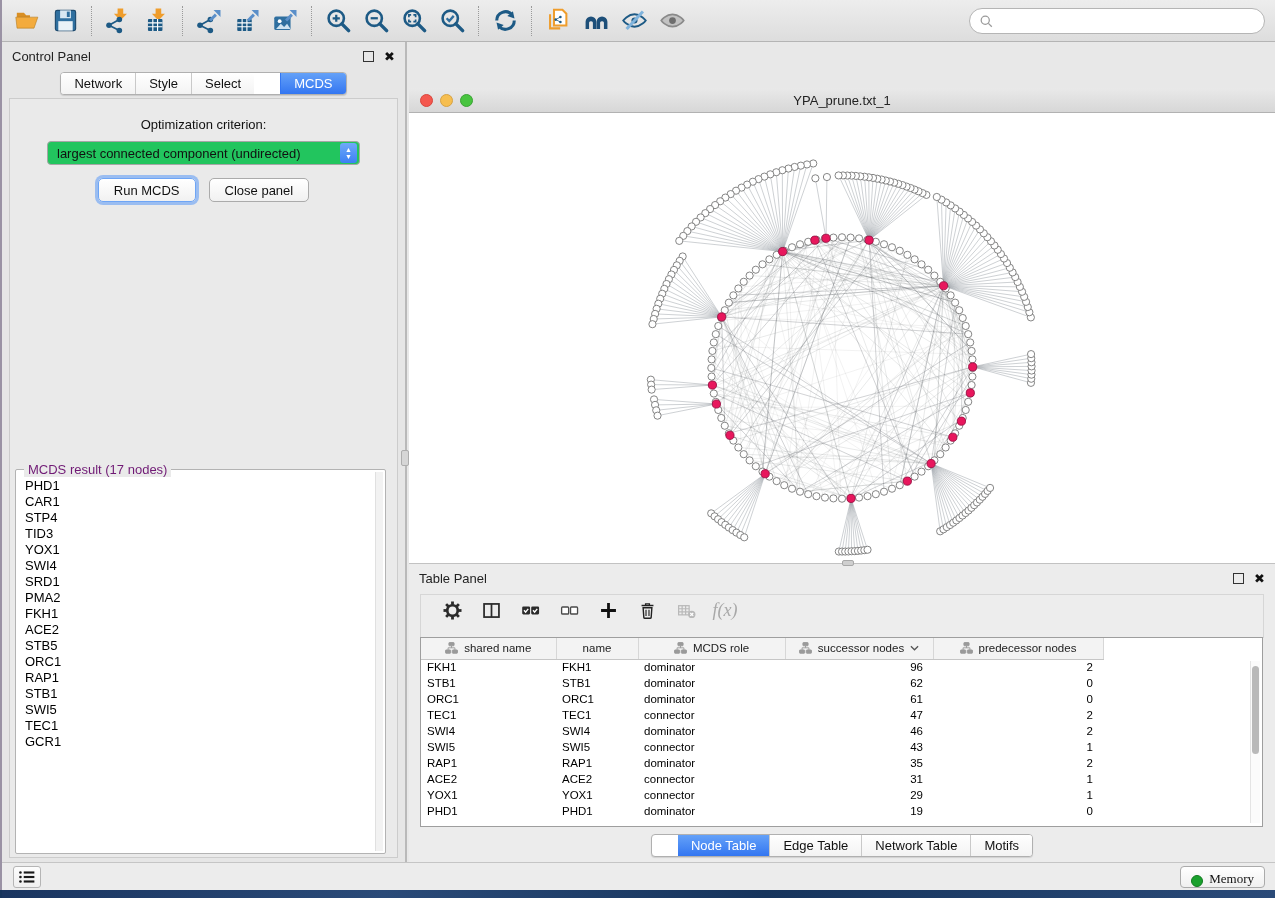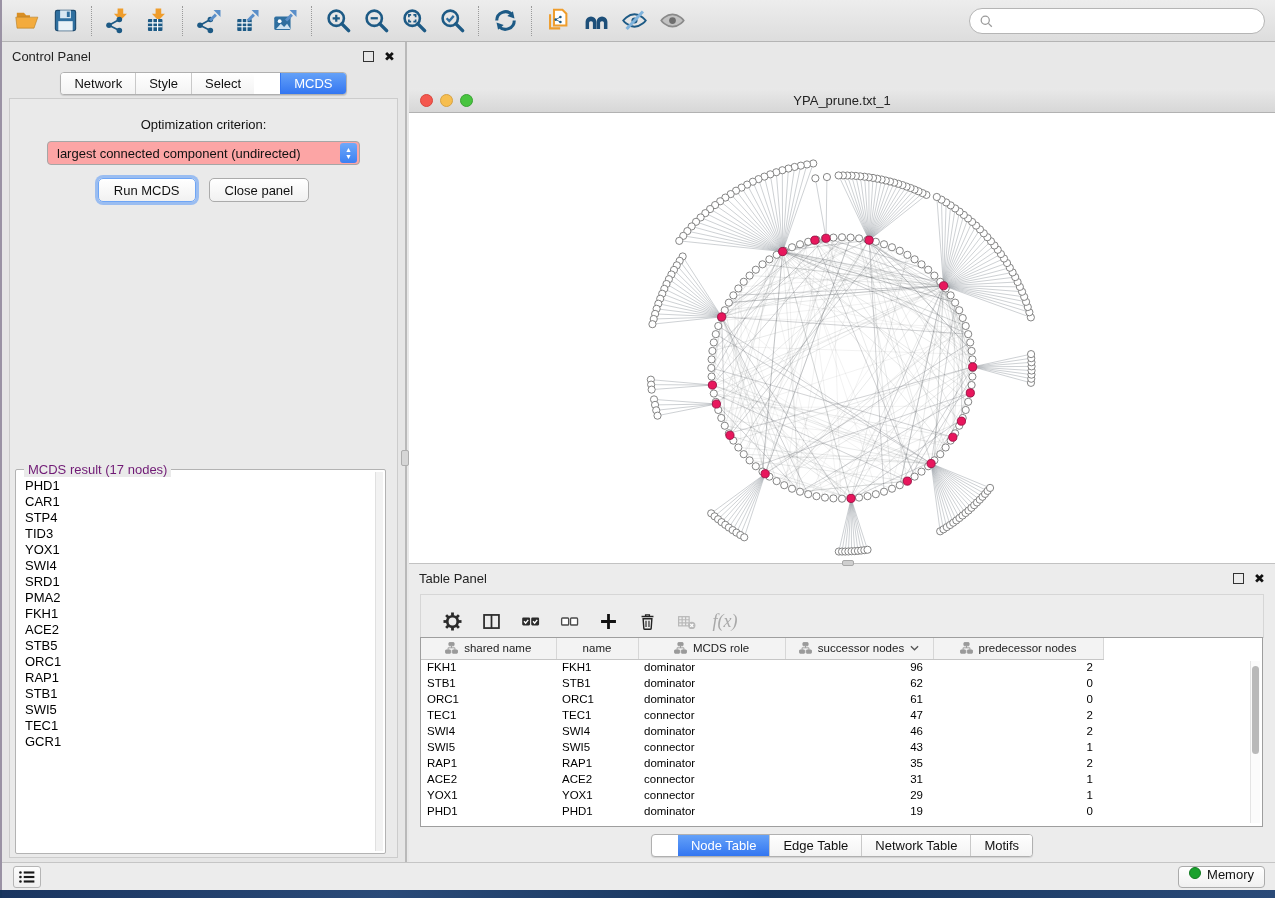--- a/index.html
+++ b/index.html
@@ -24,21 +24,21 @@
   .panel-header .sp { flex:1; }
   .float-btn { width:11px; height:11px; border:1.5px solid #333; margin-right:10px; }
   .close-btn { font-size:13px; font-weight:bold; color:#111; line-height:11px; }
   .seg-tabs { display:flex; justify-content:center; margin-top:2px; }
   .seg { display:inline-flex; border:1px solid #b0b0b0; border-radius:4px; overflow:hidden; background:#fff; box-shadow:0 1px 1px rgba(0,0,0,.12); }
   .seg .tab { padding:3px 13px; font-size:13px; color:#111; background:linear-gradient(#ffffff,#f3f3f3); border-left:1px solid #c9c9c9; }
   .seg .tab:first-child { border-left:none; }
   .seg .tab.active { background:linear-gradient(#64a1f8,#3376f1); color:#fff; border-left-color:#3376f1;margin-left:26px; }
   .cp-content { position:absolute; left:7px; right:7px; top:56px; bottom:4px; background:#eaeaea; border:1px solid #cccccc; }
   .opt-label { text-align:center; font-size:13px; margin-top:18px; color:#111; }
-  .dropdown { width:313px; height:24px; margin:9px auto 0; background:#fca5a5; border:1px solid #a6a6a6; border-radius:4px;
+  .dropdown { width:313px; height:24px; margin:9px auto 0; background:#22c55e; border:1px solid #a6a6a6; border-radius:4px;
     display:flex; align-items:center; font-size:13px; padding-left:9px; color:#111; }
   .dd-spin { margin-left:auto; margin-right:2px; width:17px; height:20px; border-radius:3px;
     background:linear-gradient(#6fa9f9,#3c80f3); display:flex; flex-direction:column; align-items:center; justify-content:center; }
   .dd-spin span { color:#fff; font-size:7px; line-height:7px; }
   .btn-row { display:flex; justify-content:center; gap:13px; margin-top:13px; }
   .mac-btn { height:24px; padding:0 15px; font-size:13px; color:#111; background:linear-gradient(#ffffff,#f1f1f1);
     border:1px solid #ababab; border-radius:5px; }
   .mac-btn.focused { box-shadow:0 0 0 3px rgba(110,165,245,.65); border-color:#6ea5f5; }
   .result-group { position:absolute; left:5px; right:11px; top:370px; bottom:3px; border:1px solid #b3b3b3; border-radius:2px; background:#fff; }
   .result-title { position:absolute; top:-8px; left:8px; background:#eaeaea; padding:0 4px; font-size:13px; color:#701a75; }
@@ -59,42 +59,42 @@
   .light.red { background:#f4574e; border:1px solid #d8453c; }
   .light.yellow { background:#f6be4f; border:1px solid #d6a243; }
   .light.green { background:#48c43f; border:1px solid #3aa334; }
   .net-canvas { position:absolute; left:0; top:25px; right:0; bottom:0; background:#fff; }
 
   
   .table-panel { position:absolute; left:407px; top:563px; right:0; height:299px; background:#ececec; border-top:1px solid #c2c2c2; }
   .h-split-handle { position:absolute; left:50%; top:-4px; width:12px; height:6px; background:#cfcfcf; border:1px solid #a8a8a8; border-radius:2px; }
   .tp-toolbar { margin:2px 11px 0; height:44px; background:#ededed; border:1px solid #d6d6d6;
     display:flex; align-items:center; padding-left:16px; gap:9px; }
-  .tp-btn { width:30px; height:32px; display:flex; align-items:flex-end; justify-content:center; }
+  .tp-btn { width:30px; height:32px; display:flex; align-items:flex-start; justify-content:center; }
   .tp-btn svg { width:21px; height:21px; }
   .fx { font-family:"Liberation Serif","DejaVu Serif",serif; font-style:italic; font-size:18px; color:#a8a8a8; }
   .data-table { position:absolute; left:11px; right:12px; top:73px; height:190px; background:#fff; border:1px solid #9e9e9e; overflow:hidden; }
   table { border-collapse:collapse; width:100%; table-layout:fixed; }
   th { height:21px; background:#f3f3f3; border-right:1px solid #d7d7d7; border-bottom:1px solid #c6c6c6;
     font-size:11.5px; font-weight:normal; color:#222; }
   th.filler { background:#fff; border-right:none; border-bottom:none; }
   .th-inner { display:flex; align-items:center; justify-content:center; gap:6px; }
   td { height:16px; font-size:11.5px; color:#000; padding:0 6px; white-space:nowrap; overflow:hidden; }
   td.num { text-align:right; padding-right:10px; }
   .tbl-scroll { position:absolute; top:23px; bottom:3px; right:2px; width:10px; background:#fbfbfb; border-left:1px solid #e4e4e4; }
   .tbl-thumb { position:absolute; top:5px; left:1px; width:7px; height:88px; background:#b9b9b9; border-radius:4px; }
   .tp-tabs { position:absolute; left:0; right:0; top:270px; display:flex; justify-content:center; }
 
   
   .statusbar { position:absolute; left:0; bottom:0; width:100%; height:28px; background:#ececec; border-top:1px solid #c5c5c5; }
   .list-btn { position:absolute; left:11px; top:3px; width:28px; height:22px; background:linear-gradient(#fdfdfd,#efefef);
     border:1px solid #b5b5b5; border-radius:3px; display:flex; align-items:center; justify-content:center; }
   .memory-btn { position:absolute; right:10px; top:3px; height:22px; padding:0 10px; font-size:13px; color:#111;
     background:linear-gradient(#ffffff,#f0f0f0); border:1px solid #ababab; border-radius:4px;
-    display:flex; align-items:flex-start; gap:6px; }
+    display:flex; align-items:flex-end; gap:6px;font-family:Liberation Serif, serif; }
   .mem-dot { width:12px; height:12px; border-radius:50%; background:#1aa12d; border:1px solid #117a20; }
   .desktop-strip { position:absolute; left:0; bottom:-8px; width:100%; height:8px;
     background:linear-gradient(90deg,#1a3560,#2a4a78 30%,#16345c 60%,#2a4a78); }
 </style>
 </head>
 <body>
 
 <div class="app">
 
   <div class="toolbar">

